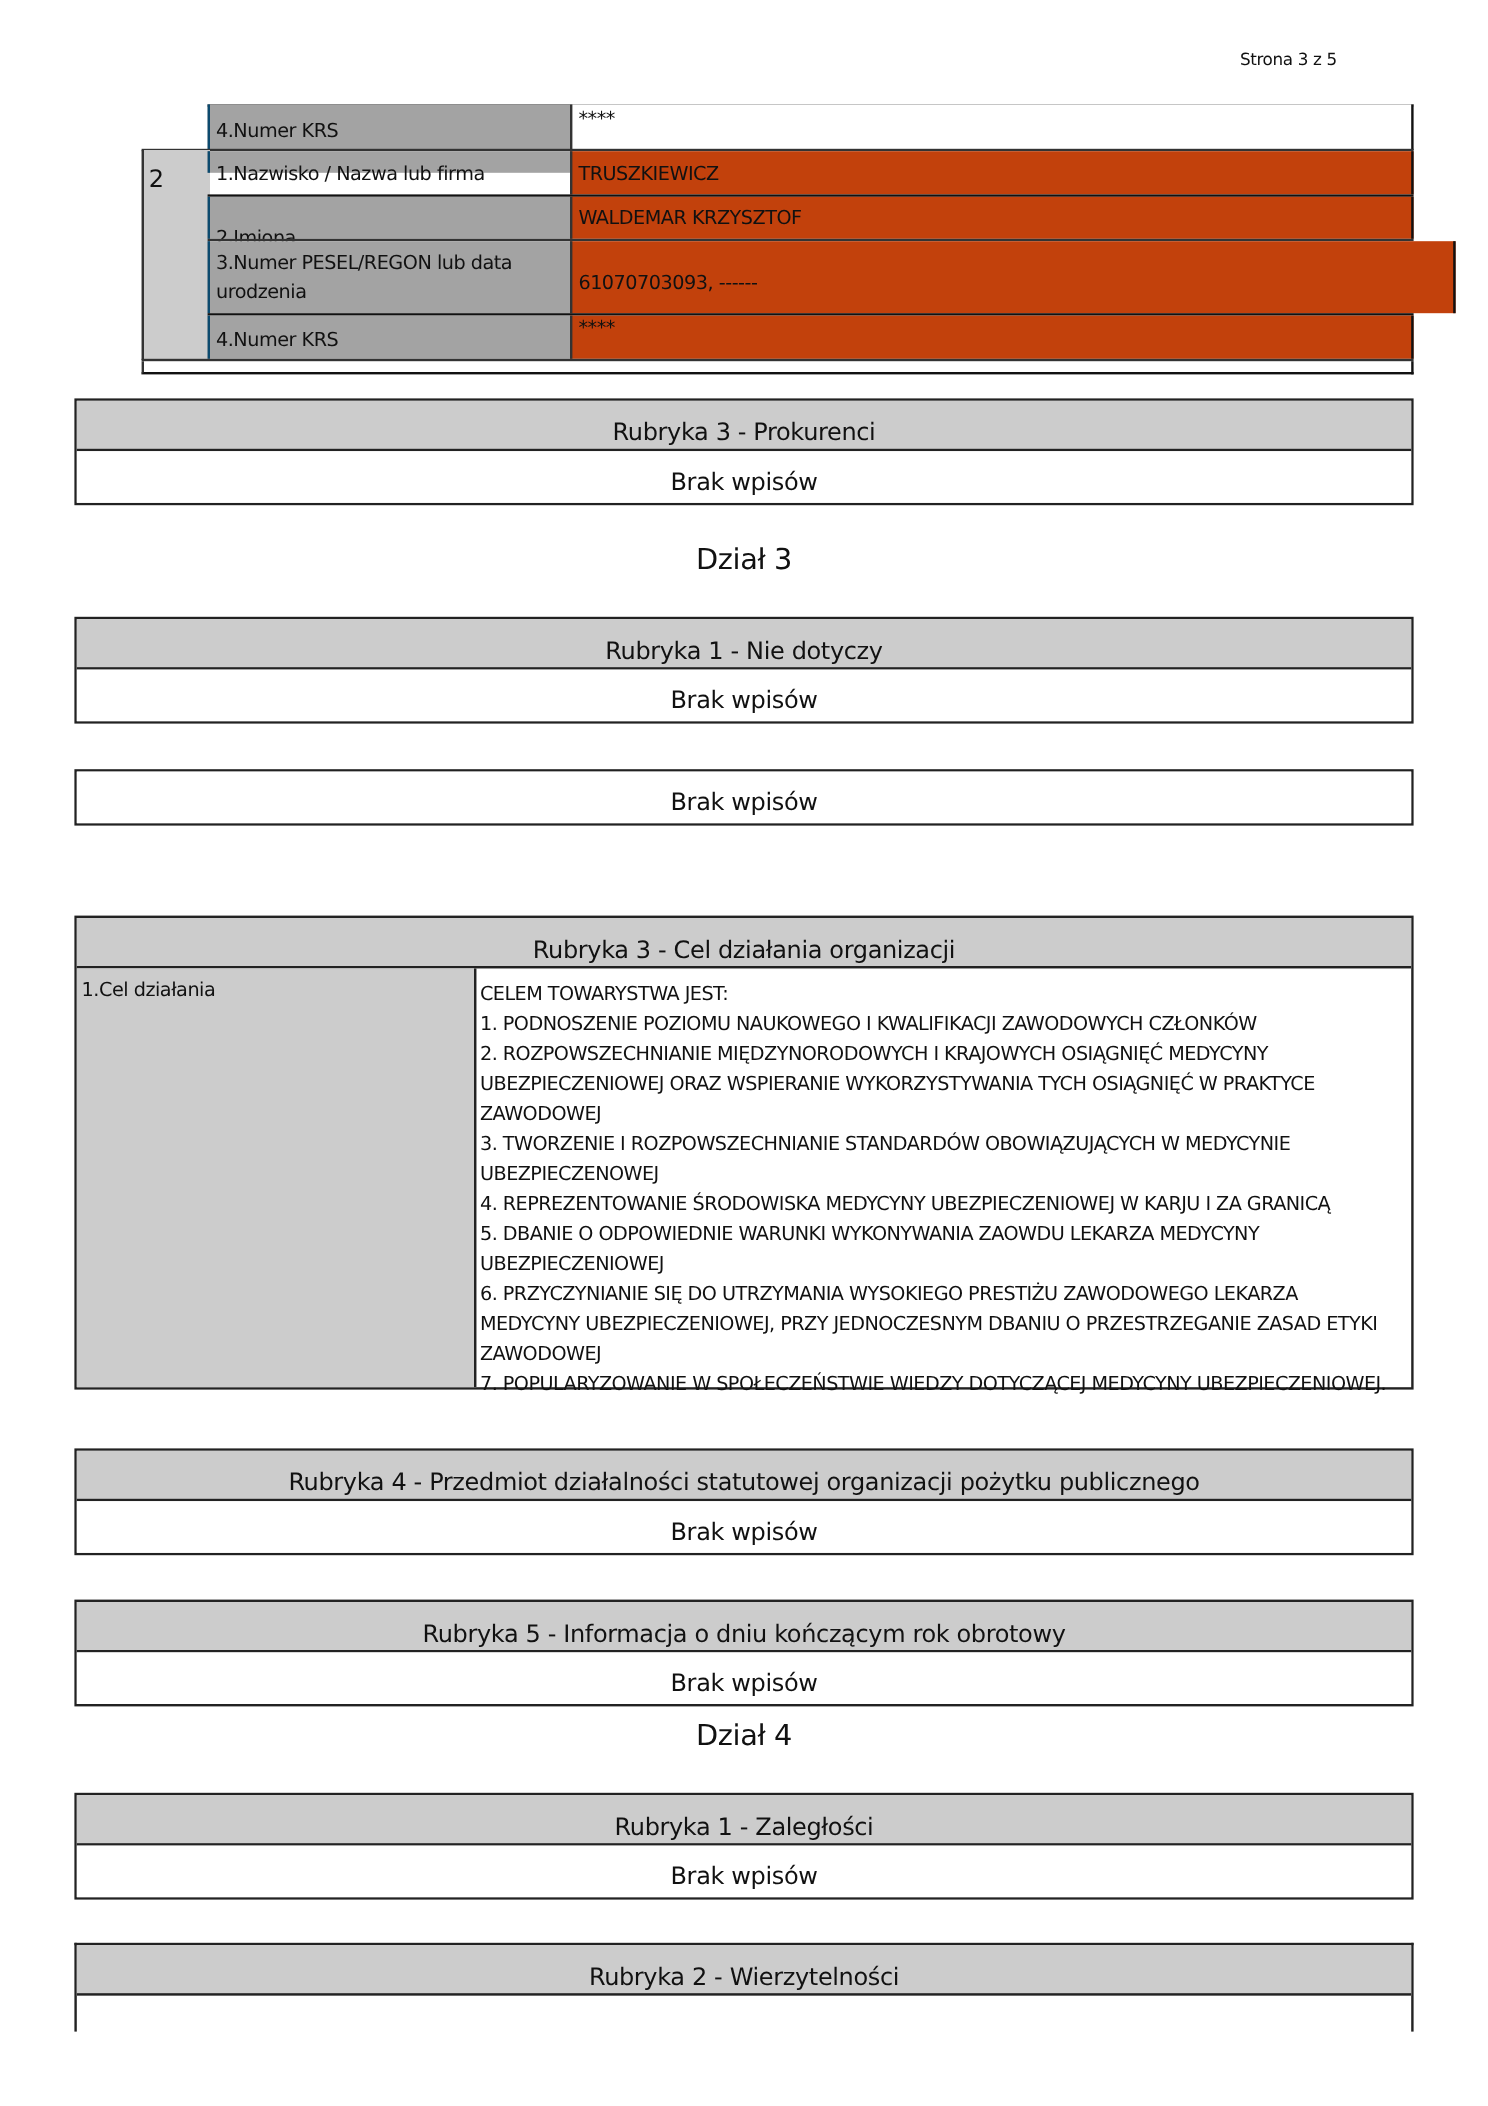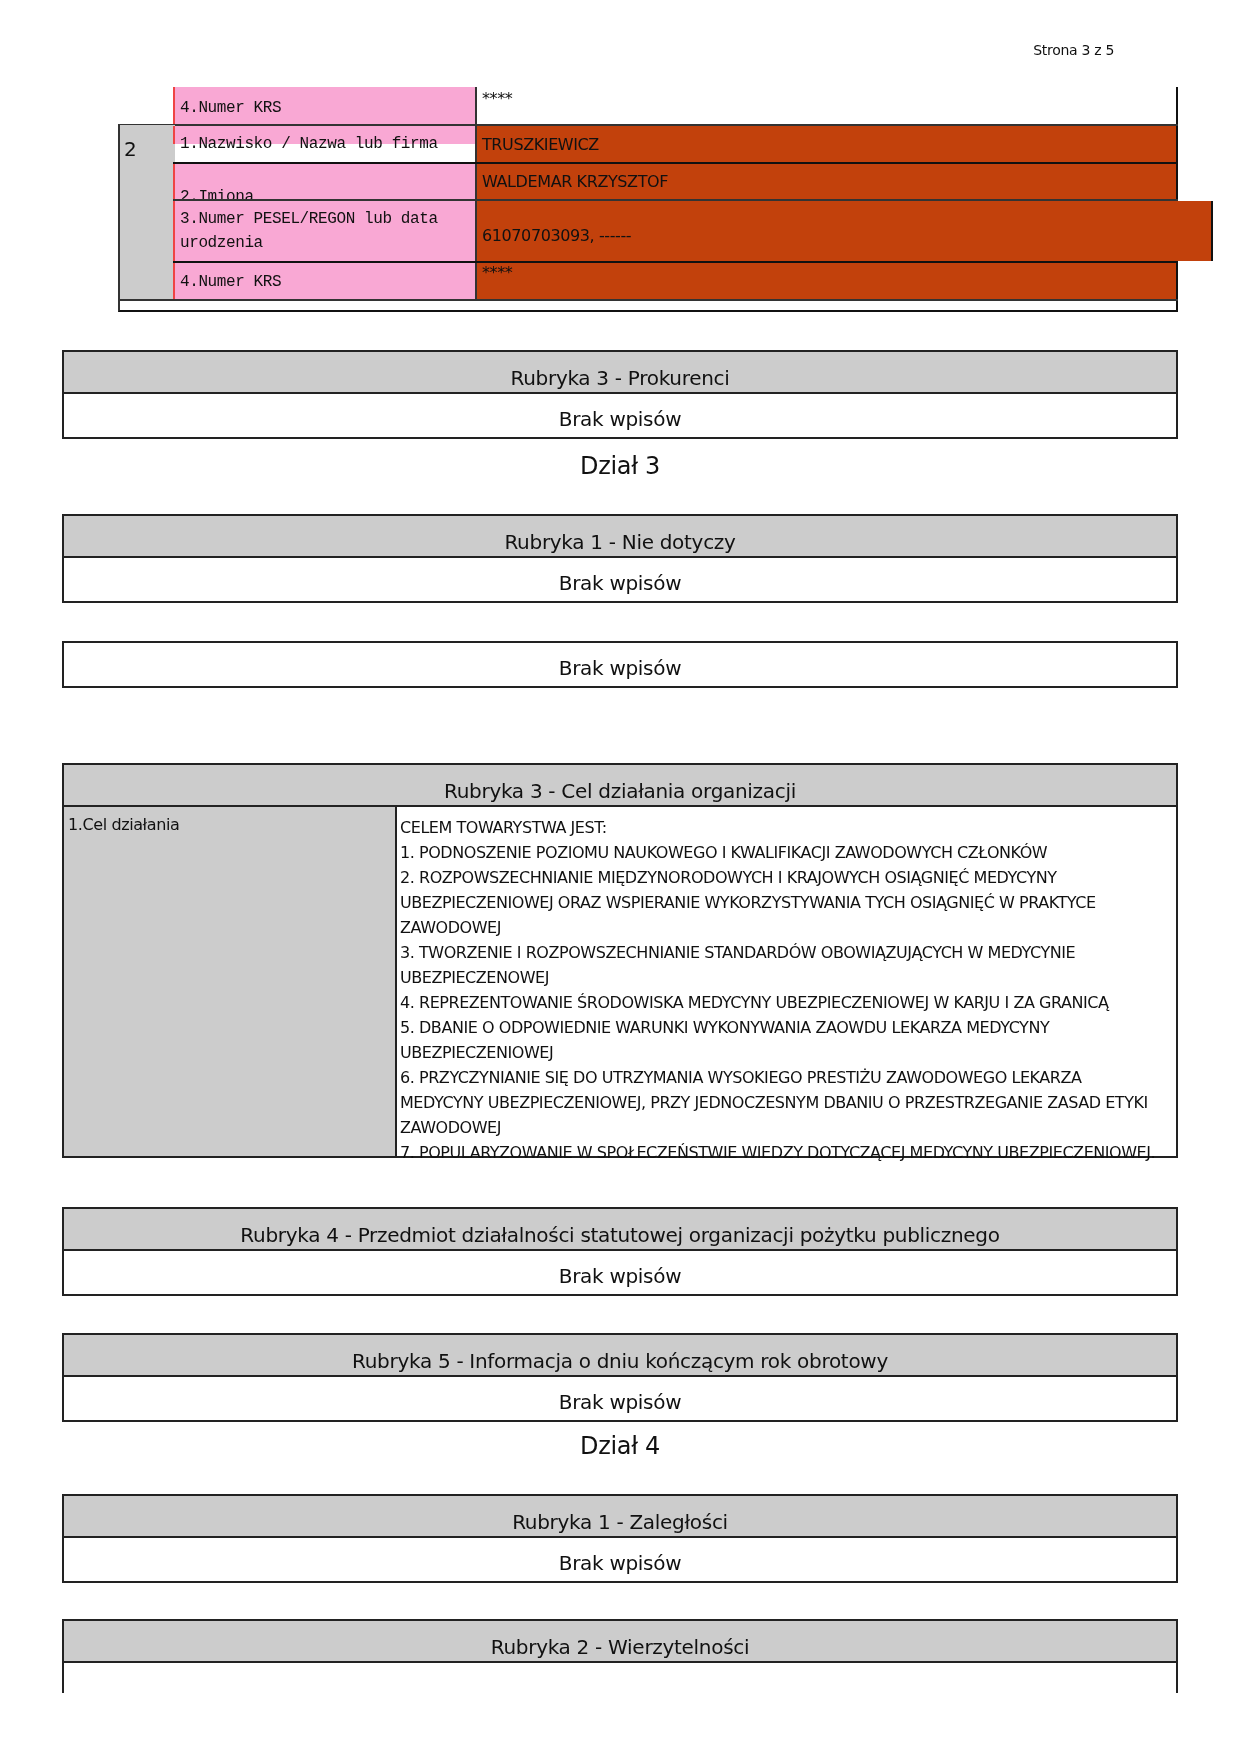--- a/index.html
+++ b/index.html
@@ -6,21 +6,21 @@
   body {
     width: 1240px; height: 1755px; position: relative; overflow: hidden;
     font-family: "DejaVu Sans", "Liberation Sans", sans-serif; color: #111;
   }
   .abs { position: absolute; }
   .page-num { left: 990px; top: 42px; width: 124px; text-align: right; font-size: 14px; letter-spacing: -0.3px; }
 
   
   .ptable { left: 118px; top: 87px; width: 1060px; height: 225px; }
   .pcell { position: absolute; box-sizing: border-box; font-size: 16px; letter-spacing: -0.4px; padding: 0 0 0 5px; }
-  .lbl { background: #f9a8d4; border-left: 2px solid #ef4444; font-family: Liberation Mono, monospace; }
+  .lbl { background: #a3a3a3; border-left: 2px solid #0c4a6e; }
   .val { background: #c2410c; border-left: 2px solid #333; border-right: 2px solid #111; }
   .val.white { background: #ffffff; }
   .hline { position: absolute; height: 2px; background: #333; }
   .numcol { position: absolute; background: #cccccc; border-left: 2px solid #333; box-sizing: border-box; font-size: 20px; padding: 12px 0 0 4px; }
 
   
   .box { position: absolute; left: 62px; width: 1116px; box-sizing: border-box; border: 2px solid #222; }
   .box .hdr { background: #cccccc; border-bottom: 2px solid #222; height: 42px; box-sizing: border-box; text-align: center; font-size: 20px; line-height: 52px; letter-spacing: -0.3px; }
   .box .body { height: 43px; text-align: center; font-size: 20px; line-height: 50px; letter-spacing: -0.3px; background: #fff; }
   .dzial { position: absolute; left: 62px; width: 1116px; text-align: center; font-size: 24px; letter-spacing: -0.3px; }
@@ -59,21 +59,21 @@
   <div class="pcell val" style="left:357px; top:114px; width:738px; height:60px; padding-top:23px; line-height:24px;">61070703093, ------</div>
   <div class="hline" style="left:55px; top:174px; width:1005px; background:#111;"></div>
 
   <div class="pcell lbl" style="left:55px; top:176px; width:302px; height:36px; padding-top:10px;">4.Numer KRS</div>
   <div class="pcell val" style="left:357px; top:176px; width:703px; height:36px; padding-top:0px;">****</div>
   <div class="hline" style="left:0; top:212px; width:1060px;"></div>
 
   <div class="abs" style="left:0; top:214px; width:1060px; height:11px; box-sizing:border-box; border-left:2px solid #333; border-right:2px solid #111; border-bottom:2px solid #111;"></div>
 </div>
 
-<div class="box" style="top:350px;">
+<div class="box" style="top:332px;">
   <div class="hdr">Rubryka 3 - Prokurenci</div>
   <div class="body">Brak wpisów</div>
 </div>
 
 <div class="dzial" style="top:452px;">Dział 3</div>
 
 <div class="box" style="top:514px;">
   <div class="hdr">Rubryka 1 - Nie dotyczy</div>
   <div class="body">Brak wpisów</div>
 </div>

